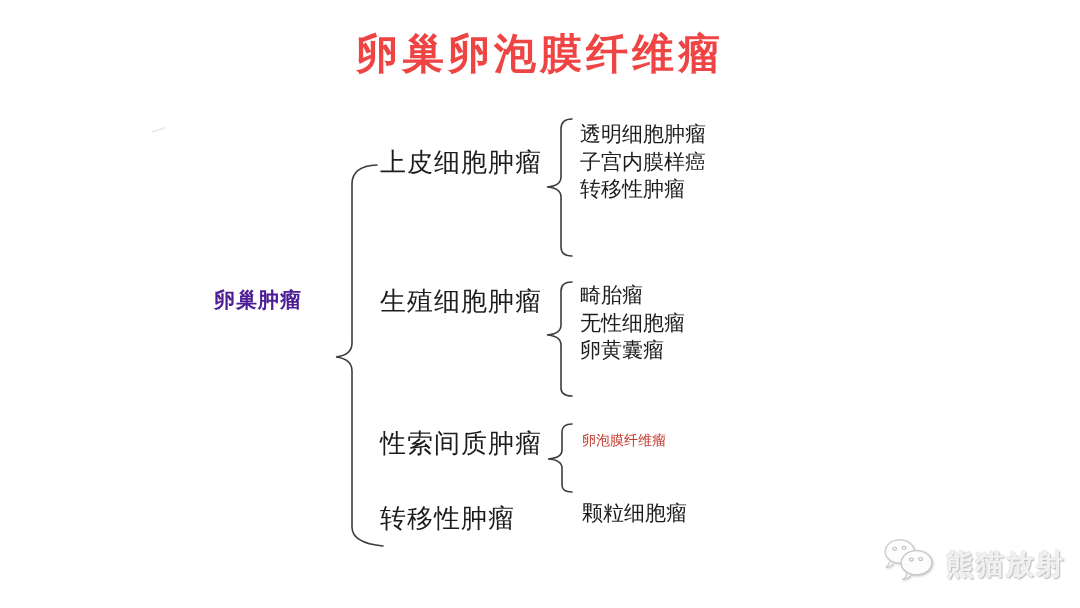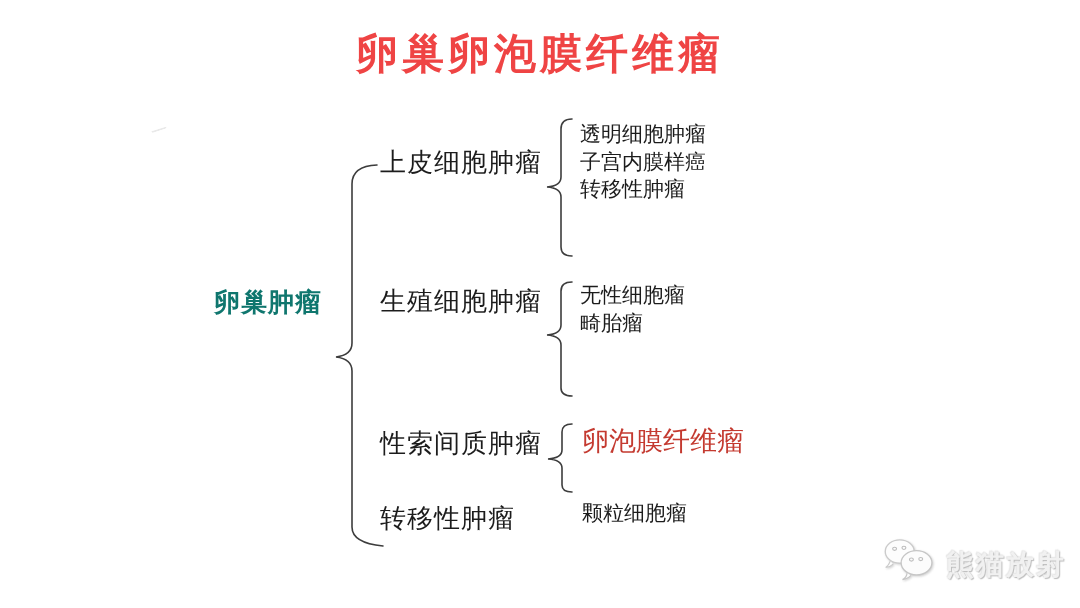--- a/index.html
+++ b/index.html
@@ -7,31 +7,31 @@
     position:relative;width:1080px;height:608px;background:#ffffff;overflow:hidden;
     font-family:"Liberation Serif","DejaVu Serif",serif;color:#1c1c1c;
   }
   .title{
     position:absolute;left:0;right:0;top:26px;text-align:center;
     font-size:42px;font-weight:bold;letter-spacing:4px;color:#ef4444;
   }
   .braces{position:absolute;left:0;top:0;width:1080px;height:608px;}
   .braces path{fill:none;stroke:#3d3d3d;stroke-width:1.6;stroke-linecap:round;}
   .root{
-    position:absolute;left:214px;top:290px;font-size:26px;font-weight:bold;
-    letter-spacing:1px;line-height:1;color:#0f766e;
+    position:absolute;left:214px;top:290px;font-size:21px;font-weight:bold;
+    letter-spacing:1px;line-height:1;color:#4c1d95;
   }
   .branch{
     position:absolute;left:380px;font-size:26px;line-height:1;letter-spacing:1px;color:#1c1c1c;
   }
   .b1{top:150px;} .b2{top:290px;font-family:Liberation Mono, monospace;} .b3{top:431px;} .b4{top:506px;}
   .leaves{position:absolute;left:580px;font-size:21px;color:#1c1c1c;}
   .l1{top:121px;line-height:27.5px;}
   .l2{top:282px;line-height:27.5px;}
-  .leaf3a{position:absolute;left:582px;top:430px;font-size:27px;line-height:22px;color:#c43a30;}
+  .leaf3a{position:absolute;left:582px;top:430px;font-size:14px;line-height:22px;color:#c43a30;}
   .leaf3b{position:absolute;left:582px;top:466px;font-size:21px;line-height:22px;margin-top:36px;}
   .watermark{
     position:absolute;left:882px;top:536px;display:flex;align-items:flex-end;gap:8px;
   }
   .wm-icon{width:56px;height:48px;filter:drop-shadow(1px 1px 1px rgba(120,120,120,.35));}
   .wm-text{
     font-family:"Liberation Sans","DejaVu Sans",sans-serif;
     font-size:28px;font-weight:bold;letter-spacing:2px;color:#f1f1f1;
     text-shadow:1px 1px 1px #bdbdbd,-1px -1px 1px #e8e8e8,0 0 2px #cccccc;
   }
@@ -61,22 +61,23 @@
   <div class="branch b3">性索间质肿瘤</div>
   <div class="branch b4">转移性肿瘤</div>
 
   <div class="leaves l1">
     <div class="leaf">透明细胞肿瘤</div>
     <div class="leaf">子宫内膜样癌</div>
     <div class="leaf">转移性肿瘤</div>
   </div>
 
   <div class="leaves l2">
+    <div class="leaf">畸胎瘤</div>
     <div class="leaf">无性细胞瘤</div>
-    <div class="leaf">畸胎瘤</div>
+    <div class="leaf">卵黄囊瘤</div>
   </div>
 
   <div class="leaf3a">卵泡膜纤维瘤</div>
   <div class="leaf3b">颗粒细胞瘤</div>
 
   <div class="smudge"></div>
 
   <div class="watermark">
     <svg class="wm-icon" viewBox="0 0 60 50" xmlns="http://www.w3.org/2000/svg">
 

